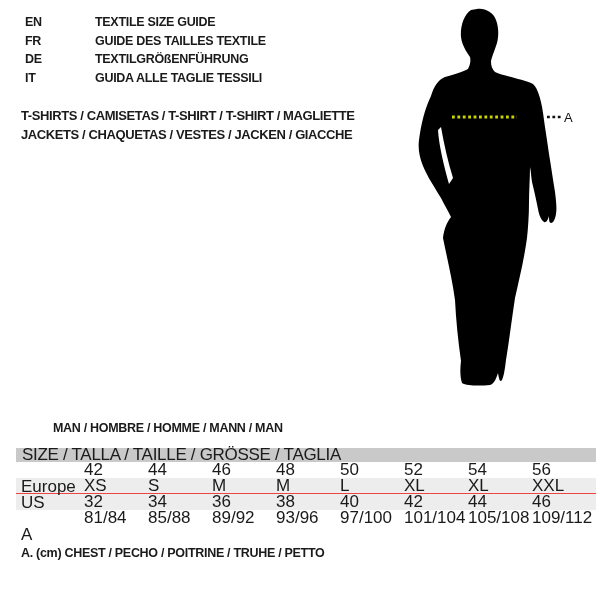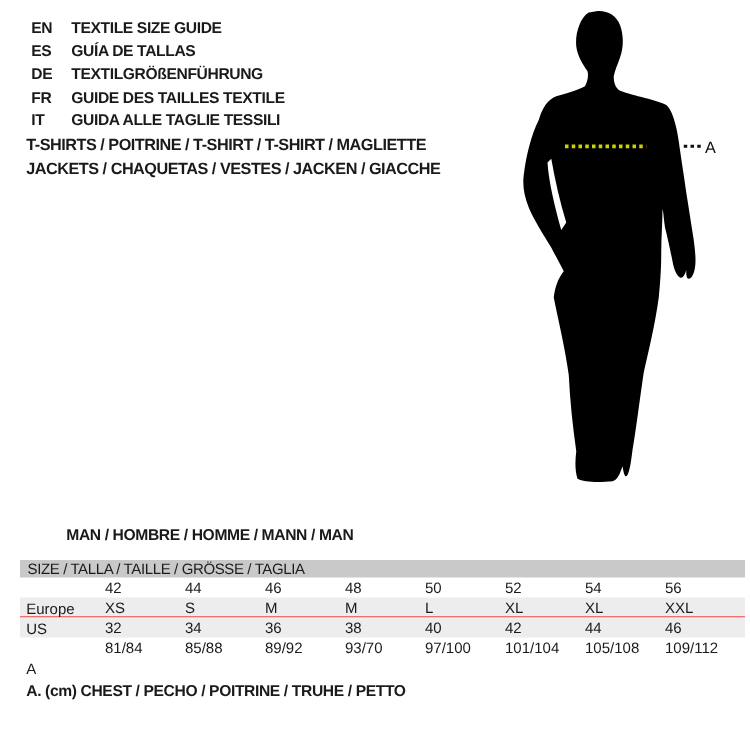--- a/index.html
+++ b/index.html
@@ -7,35 +7,35 @@
   body {
     position: relative;
     background: #ffffff;
     color: #1a1a1a;
     font-family: "Liberation Sans", sans-serif;
     overflow: hidden;
   }
   .lang-list { position: absolute; left: 25px; top: 13px; }
   .lang-row {
     display: flex; height: 18.5px; align-items: center;
-    font-weight: bold; font-size: 12.5px; letter-spacing: -0.3px;
+    font-weight: bold; font-size: 12.5px; letter-spacing: -0.3px; gap: 38px;
   }
   .lang-code { width: 32px; }
   .products {
     position: absolute; left: 21px; top: 107px;
     font-weight: bold; font-size: 13px; letter-spacing: -0.4px;
     line-height: 18.5px; white-space: nowrap;
   }
   .figure-wrap { position: absolute; left: 405px; top: 8px; width: 175px; height: 385px; }
   .figure-wrap svg { display: block; width: 175px; height: 385px; }
   .section-heading {
     position: absolute; left: 21px; top: 421px;
     font-weight: bold; font-size: 12.5px; letter-spacing: -0.3px; margin-left: 32px;
   }
-  .size-table { position: absolute; left: 16px; top: 448px; width: 580px; font-size: 12px; }
+  .size-table { position: absolute; left: 16px; top: 448px; width: 580px; font-size: 17px; }
   .st-header {
     height: 14px; background: #c9c9c9; color: #1b1b1b;
     display: flex; align-items: center; padding-left: 6px; letter-spacing: -0.3px;
   }
   .st-row { display: flex; height: 16px; align-items: center; }
   .st-row.shaded { background: #ededed; }
   .st-row.shaded-gap { border-bottom: 1px solid #ef4444; }
   .st-label { width: 68px; padding-left: 5px; margin-top: 34px; }
   .st-cell { flex: 1; text-align: left; }
   .footnote {
@@ -46,39 +46,35 @@
 </style>
 </head>
 <body>
 
 <div class="lang-list">
   <div class="lang-row">
     <span class="lang-code">EN</span>
     <span class="lang-label">TEXTILE SIZE GUIDE</span>
   </div>
   <div class="lang-row">
-    <span class="lang-code">ES</span>
-    <span class="lang-label">GUÍA DE TALLAS</span>
+    <span class="lang-code">FR</span>
+    <span class="lang-label">GUIDE DES TAILLES TEXTILE</span>
   </div>
   <div class="lang-row">
     <span class="lang-code">DE</span>
     <span class="lang-label">TEXTILGRÖßENFÜHRUNG</span>
-  </div>
-  <div class="lang-row">
-    <span class="lang-code">FR</span>
-    <span class="lang-label">GUIDE DES TAILLES TEXTILE</span>
   </div>
   <div class="lang-row">
     <span class="lang-code">IT</span>
     <span class="lang-label">GUIDA ALLE TAGLIE TESSILI</span>
   </div>
 </div>
 
 <div class="products">
-  <div>T-SHIRTS / POITRINE / T-SHIRT / T-SHIRT / MAGLIETTE</div>
+  <div>T-SHIRTS / CAMISETAS / T-SHIRT / T-SHIRT / MAGLIETTE</div>
   <div>JACKETS / CHAQUETAS / VESTES / JACKEN / GIACCHE</div>
 </div>
 
 <div class="figure-wrap">
   <svg viewBox="0 0 175 385" xmlns="http://www.w3.org/2000/svg">
     <path d="M 72 1
          C 80 0 88 4 91 12
          C 94 20 94 30 91 38
          C 89 44 87 48 86 53
          C 86 58 87 61 90 64
@@ -161,21 +157,21 @@
     <div class="st-cell">42</div>
     <div class="st-cell">44</div>
     <div class="st-cell">46</div>
   </div>
 
   <div class="st-row">
     <div class="st-label">A</div>
     <div class="st-cell">81/84</div>
     <div class="st-cell">85/88</div>
     <div class="st-cell">89/92</div>
-    <div class="st-cell">93/70</div>
+    <div class="st-cell">93/96</div>
     <div class="st-cell">97/100</div>
     <div class="st-cell">101/104</div>
     <div class="st-cell">105/108</div>
     <div class="st-cell">109/112</div>
   </div>
 </div>
 
 <div class="footnote">A. (cm) CHEST / PECHO / POITRINE / TRUHE / PETTO</div>
 
 </body></html>

